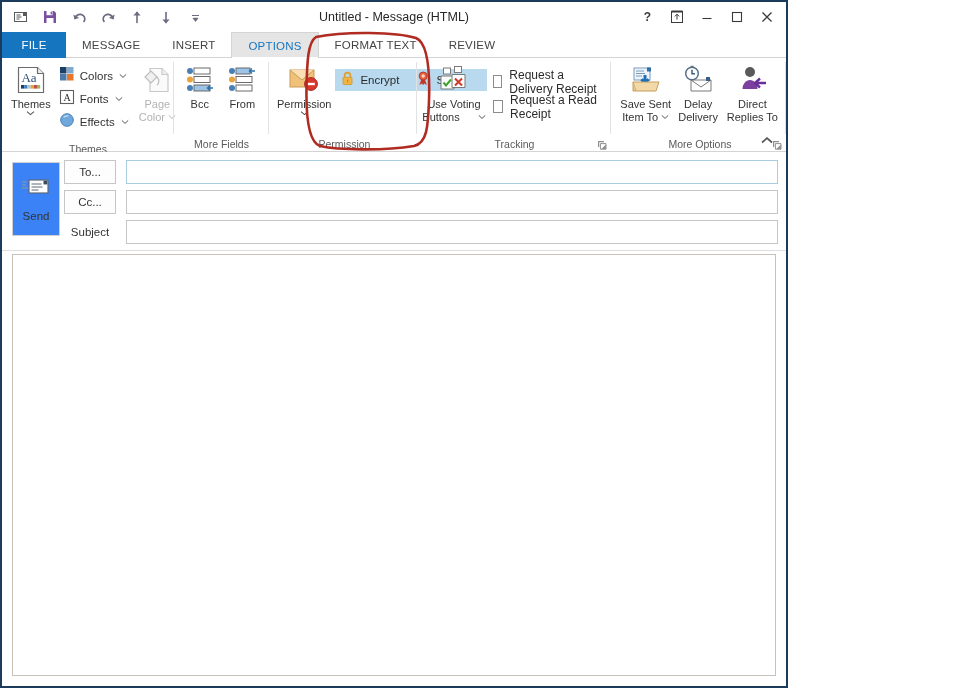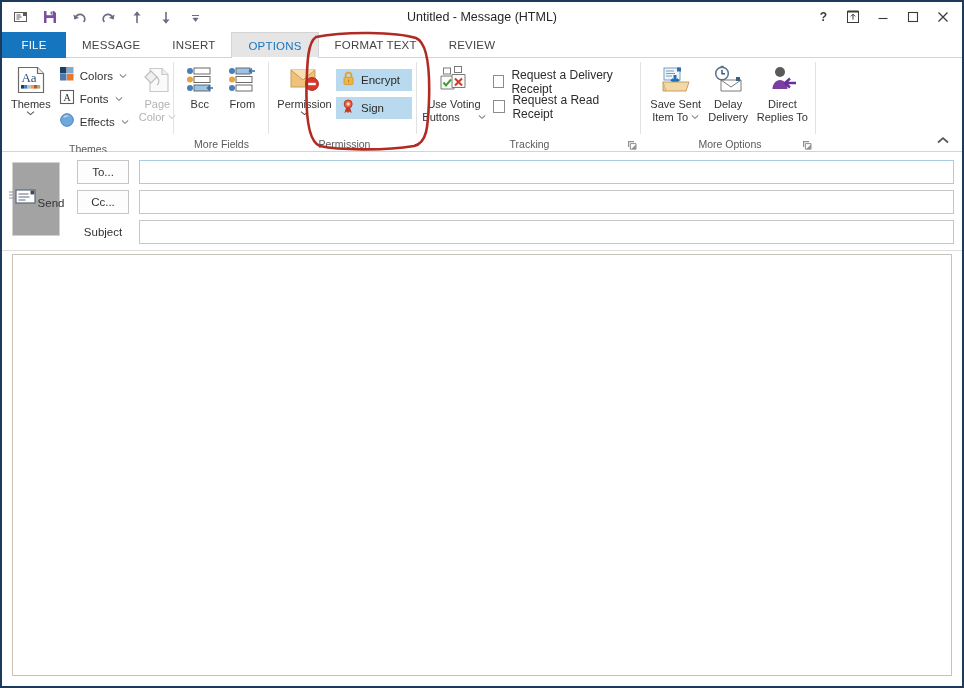--- a/index.html
+++ b/index.html
@@ -6,21 +6,21 @@
   html, body { margin: 0; padding: 0; }
   body {
     width: 964px; height: 688px;
     font-family: "Liberation Sans", sans-serif;
     background: #ffffff;
     overflow: hidden;
     -webkit-font-smoothing: antialiased;
   }
   #window {
     position: relative;
-    width: 964px; height: 688px;
+    width: 788px; height: 688px;
     border: 2px solid #1b3a5c;
     background: #ffffff;
     overflow: hidden;
   }
 
   
   #titlebar {
     position: relative;
     height: 30px;
     background: #ffffff;
@@ -179,28 +179,28 @@
     position: relative;
     height: 99px;
     background: #ffffff;
     padding: 8px 8px 0 8px;
     display: flex;
     border-bottom: 1px solid #dedede;
   }
   #sendbtn {
     width: 48px; height: 74px;
     border: 1px solid #d0d0d0;
-    background: #a3a3a3;
-    display: flex; 
+    background: #3b82f6;
+    display: flex; flex-direction: column;
     align-items: center; justify-content: center;
     margin-left: 2px; margin-top: 2px;
     cursor: default;
   }
   #sendbtn .lbl { font-size: 11.5px; color: #333; margin-top: 8px; }
-  #fields { flex: 1; margin-left: 17px; }
+  #fields { flex: 1; margin-left: 4px; }
   .fieldrow { display: flex; align-items: center; height: 24px; margin-bottom: 6px; }
   .fieldrow:last-child { margin-bottom: 0; }
   .fieldbtn {
     width: 52px; height: 24px;
     border: 1px solid #c6c6c6; background: #fdfdfd;
     font-size: 11.5px; color: #333;
     display: flex; align-items: center; justify-content: center;
     cursor: default;
   }
   .fieldlabel {
@@ -478,21 +478,21 @@
               <path d="M3 5 15 15 27 5" fill="#fadfb4" stroke="#c89b56" stroke-width="1"></path>
               <circle cx="24" cy="19" r="6.4" fill="#d9372b" stroke="#a82a20" stroke-width="1"></circle>
               <rect x="20.2" y="17.8" width="7.6" height="2.4" fill="#ffffff"></rect>
             </svg>
           </div>
           <div class="lbl">Permission</div>
           <svg class="caret-sm" width="9" height="6" viewBox="0 0 9 6">
             <path d="M1 1.6 4.5 4.6 8 1.6" fill="none" stroke="#555" stroke-width="1.1"></path>
           </svg>
         </div>
-        <div style="display:flex;flex-direction:column;padding-top:8px;margin-left:4px;">
+        <div style="display:flex;flex-direction:row;padding-top:8px;margin-left:4px;">
           <div class="toggle">
             <span>
               <svg width="13" height="15" viewBox="0 0 13 15">
                 <path d="M3.6 6.5V4.6a2.9 2.9 0 0 1 5.8 0v1.9" fill="none" stroke="#e0a030" stroke-width="1.7"></path>
                 <rect x="2" y="6.3" width="9" height="7.2" rx="1" fill="#f2b544" stroke="#d19526" stroke-width=".8"></rect>
                 <rect x="6" y="8.6" width="1.2" height="2.8" fill="#c9881f"></rect>
               </svg>
             </span>
             <span class="lbl">Encrypt</span>
           </div>

